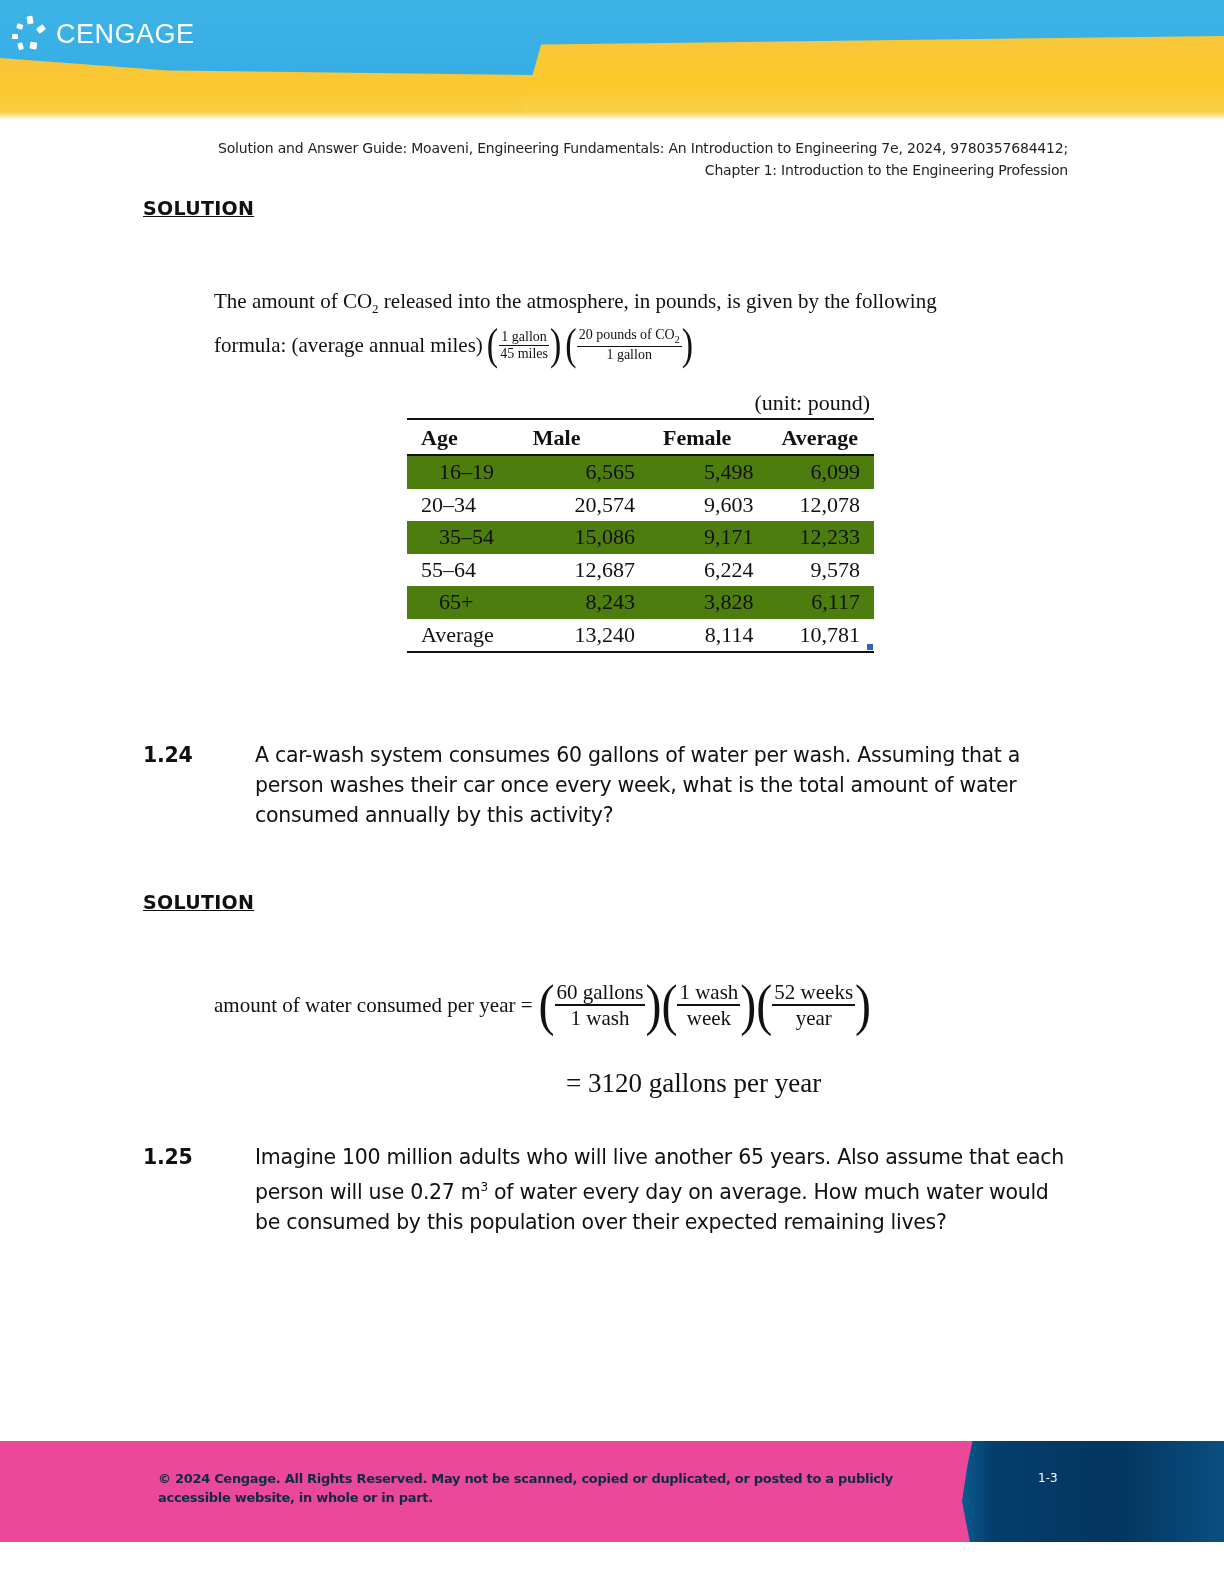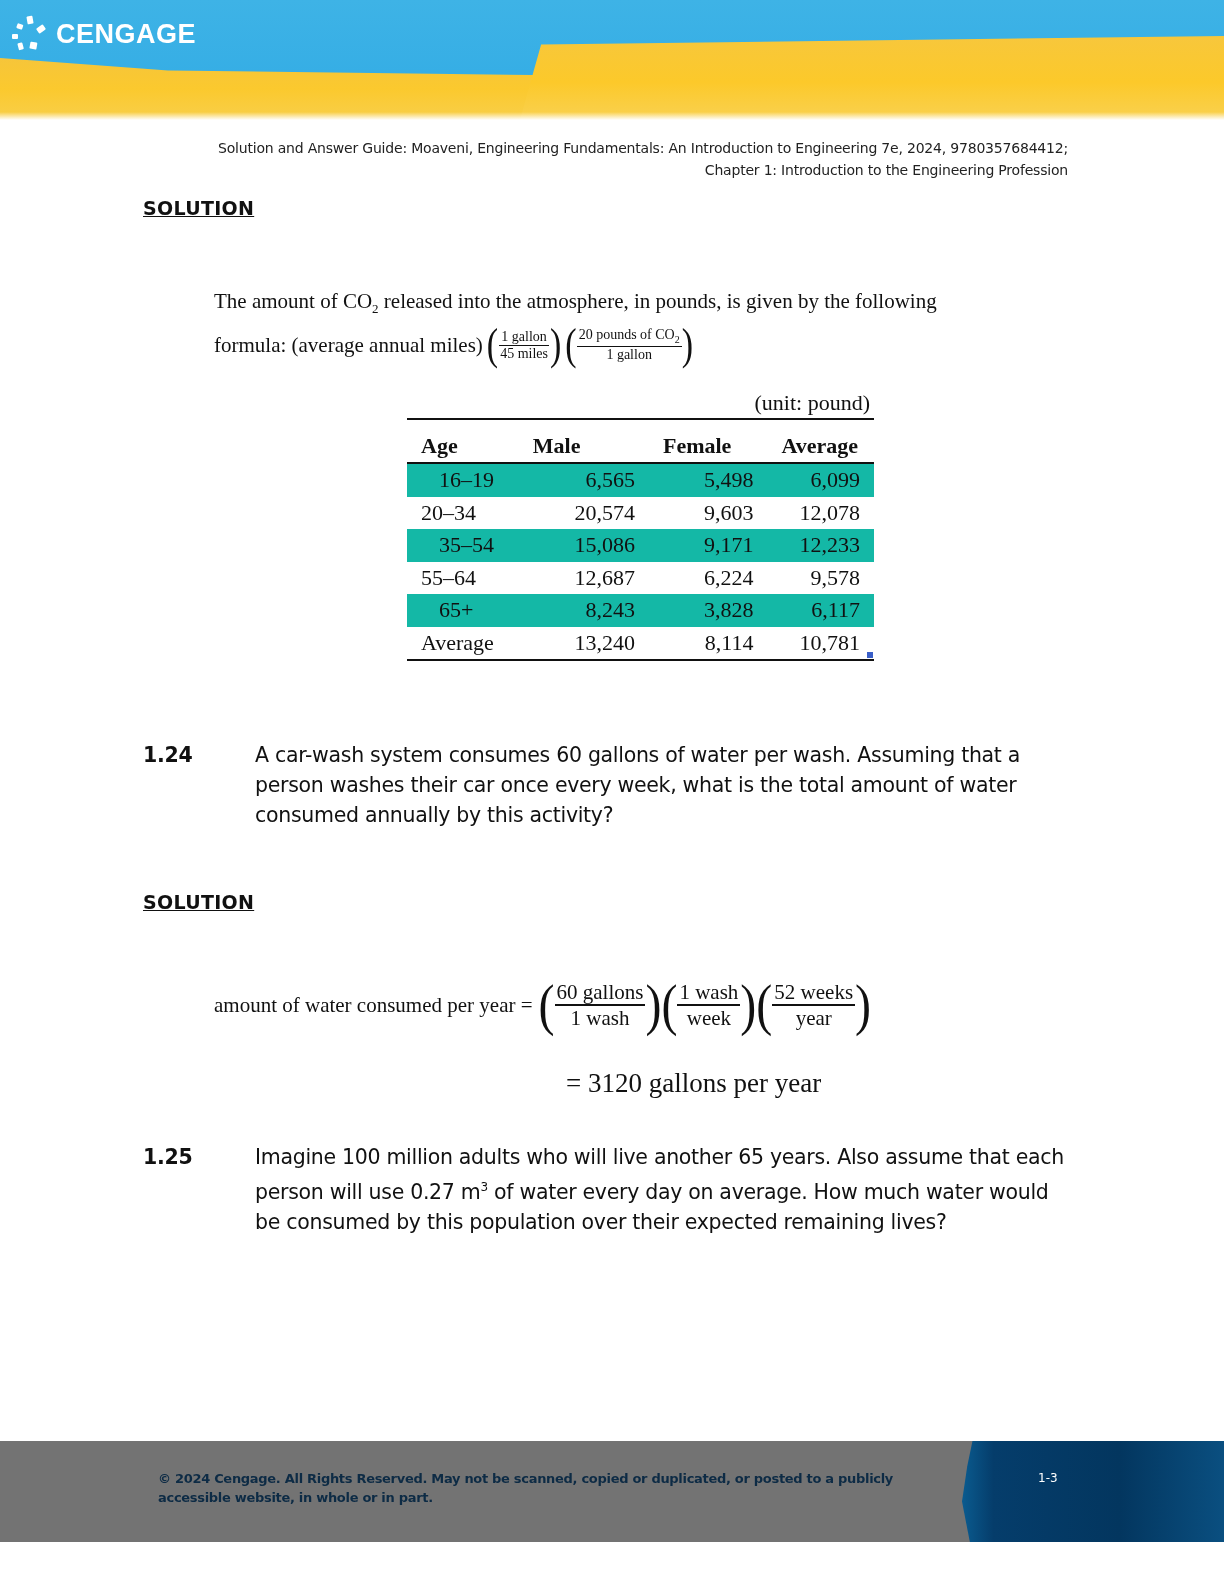--- a/index.html
+++ b/index.html
@@ -15,21 +15,21 @@
     background: linear-gradient(180deg, #f6c53a 0%, #fbc92e 50%, #f8cf4a 100%);
     clip-path: polygon(0 0, 30% 20%, 100% 28%, 100% 100%, 0 100%); }
   .banner .yellow-right { position: absolute; left: 520px; top: 36px; width: 704px; height: 84px;
     background: linear-gradient(180deg, #f7c73c 0%, #fcc92a 55%, #f9d151 100%);
     clip-path: polygon(3% 10%, 100% 0, 100% 100%, 0 100%, 2% 40%); }
   .banner .fade { position: absolute; left: 0; top: 112px; width: 1224px; height: 8px;
     background: linear-gradient(180deg, rgba(255,255,255,0) 0%, #ffffff 100%); }
   .logo { position: absolute; left: 10px; top: 14px; display: flex; align-items: center; gap: 6px; }
   .logo-mark { width: 40px; height: 40px; }
   .logo-text { color: #ffffff; font-family: "Liberation Sans", sans-serif; font-size: 27px;
-    letter-spacing: 0.5px; font-weight: bold; }
+    letter-spacing: 0.5px; font-weight: normal; }
 
   
   .running-head { position: absolute; right: 156px; top: 137px; text-align: right;
     font-family: "DejaVu Sans", sans-serif; font-size: 14px; line-height: 22px; color: #222;
     letter-spacing: -0.2px; }
 
   .section-heading { position: absolute; left: 143px; font-size: 19px; font-weight: bold;
     text-decoration: underline; color: #111; letter-spacing: 0.3px; font-family: "DejaVu Sans", sans-serif; }
 
   .serif { font-family: "Liberation Serif", serif; }
@@ -40,41 +40,41 @@
   .frac { display: inline-flex; flex-direction: column; align-items: center; vertical-align: middle; }
   .frac .num { padding: 0 2px; border-bottom: 1.5px solid #111; line-height: 1.15; }
   .frac .den { padding: 0 2px; line-height: 1.15; }
   .small-frac { font-size: 14px; }
 
   
   .table-wrap { position: absolute; left: 407px; top: 388px; width: 467px; }
   .unit { text-align: right; font-size: 22px; line-height: 30px; padding-right: 4px; }
   table.data { width: 467px; border-collapse: collapse; font-family: "Liberation Serif", serif; font-size: 22px; }
   table.data thead tr { border-top: 2.5px solid #111; border-bottom: 2.5px solid #111; }
-  table.data th { font-weight: bold; text-align: left; height: 32px; padding: 10px 0 0 14px; }
+  table.data th { font-weight: bold; text-align: left; height: 32px; padding: 2px 0 0 14px; }
   table.data td { height: 32.5px; padding: 0; }
   table.data td.age { padding-left: 14px; }
   table.data td.num { text-align: right; padding-right: 14px; }
-  table.data tr.shade td { background: #14b8a6; padding-left: 32px; }
+  table.data tr.shade td { background: #4d7c0f; padding-left: 32px; }
   table.data tbody tr:last-child { border-bottom: 2px solid #111; }
   .corner-mark { display: inline-block; width: 6px; height: 6px; background: #3a5fc8; margin-left: 2px; vertical-align: baseline; }
 
   
   .problem { position: absolute; left: 143px; width: 930px; font-family: "DejaVu Sans", sans-serif;
     font-size: 20.5px; line-height: 30px; color: #111; letter-spacing: -0.3px; }
   .problem .pnum { position: absolute; left: 0; top: 0; font-weight: bold; text-align: center; }
   .problem .ptext { margin-left: 112px; }
 
   .eq1 { position: absolute; left: 214px; top: 980px; font-size: 21px; display: flex; align-items: center; white-space: nowrap; }
   .eq1 .paren { font-size: 48px; transform: scaleY(1.2); }
   .eq1 .frac .num { border-bottom: 2px solid #111; }
   .eq2 { position: absolute; left: 566px; top: 1068px; font-size: 27px; }
 
   
-  .footer { position: absolute; left: 0; top: 1441px; width: 1224px; height: 101px; background: #737373; }
+  .footer { position: absolute; left: 0; top: 1441px; width: 1224px; height: 101px; background: #ec4899; }
   .footer .dark { position: absolute; left: 962px; top: 0; width: 262px; height: 101px;
     background: linear-gradient(90deg, #0a5b8f 0%, #053d6b 12%, #03365f 60%, #0a4f80 100%);
     clip-path: polygon(4% 0, 100% 0, 100% 100%, 3% 100%, 0 60%, 2% 25%); }
   .footer .copyright { position: absolute; left: 158px; top: 28px; width: 770px; font-size: 13px; line-height: 19px;
     color: #0d2b45; font-weight: bold; font-family: "DejaVu Sans", sans-serif; letter-spacing: -0.3px; }
   .footer .page-num { position: absolute; left: 1038px; top: 30px; color: #ffffff; font-weight: normal;
     font-size: 12px; font-family: "DejaVu Sans", sans-serif; }
 </style>
 </head>
 <body>

